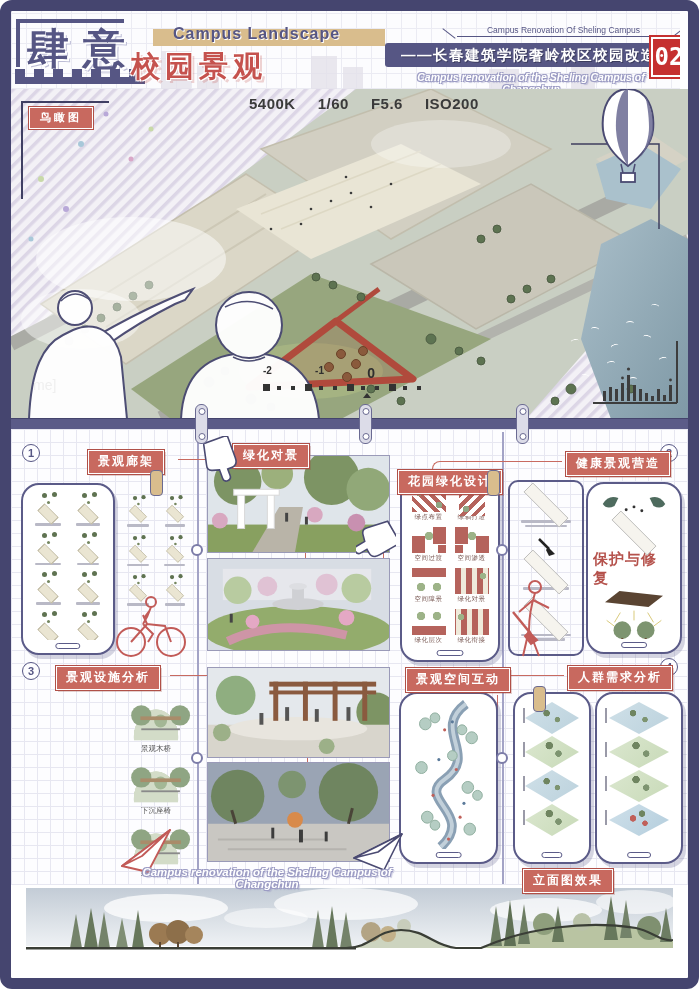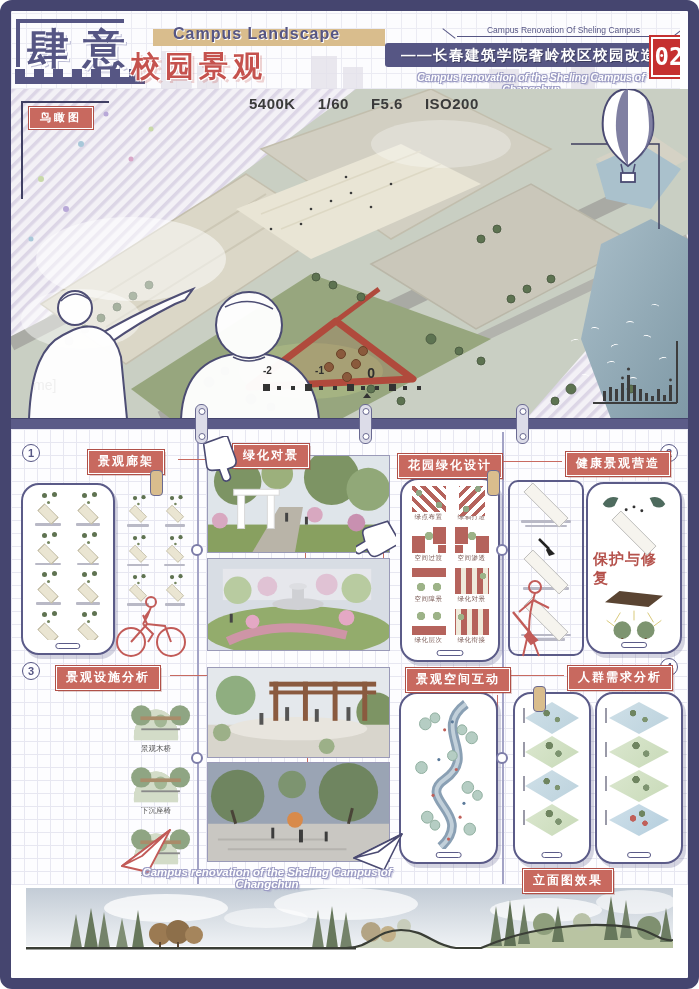--- a/index.html
+++ b/index.html
@@ -578,21 +578,21 @@
   <svg style="position:absolute;left:356px;top:520px;z-index:6" width="40" height="46" viewBox="0 0 40 46">
     <path d="M8,44 L8,20 Q8,12 15,12 L19,12 L19,5 Q19,1 23,1 Q27,1 27,5 L27,14 L34,16 Q39,17.5 37.5,23 L33,44 Z" fill="#fff" stroke="#4a4a72" stroke-width="1.6" transform="rotate(-120 20 23)"></path>
   </svg>
   <svg style="position:absolute;left:352px;top:828px;z-index:6" width="52" height="44" viewBox="0 0 52 44">
     <g fill="#fff" stroke="#4a4a72" stroke-width="1.6" stroke-linejoin="round">
       <polygon points="2,30 50,6 32,42"></polygon>
         <polygon points="2,30 50,6 26,24"></polygon>
     </g>
   </svg>
 
-  <div class="badge" style="left:398px;top:454px">花园绿化设计</div>
+  <div class="badge" style="left:398px;top:470px">花园绿化设计</div>
   <div class="phone" style="left:400px;top:478px;width:100px;height:184px">
     <div class="scr grid2" style="row-gap:3px">
       <div>
           <div class="di di-a"></div>
         <div class="dlbl">绿点布置</div>
         </div>
       <div>
           <div class="di di-a" style="transform:rotate(90deg)"></div>
         <div class="dlbl">绿轴打造</div>
         </div>

